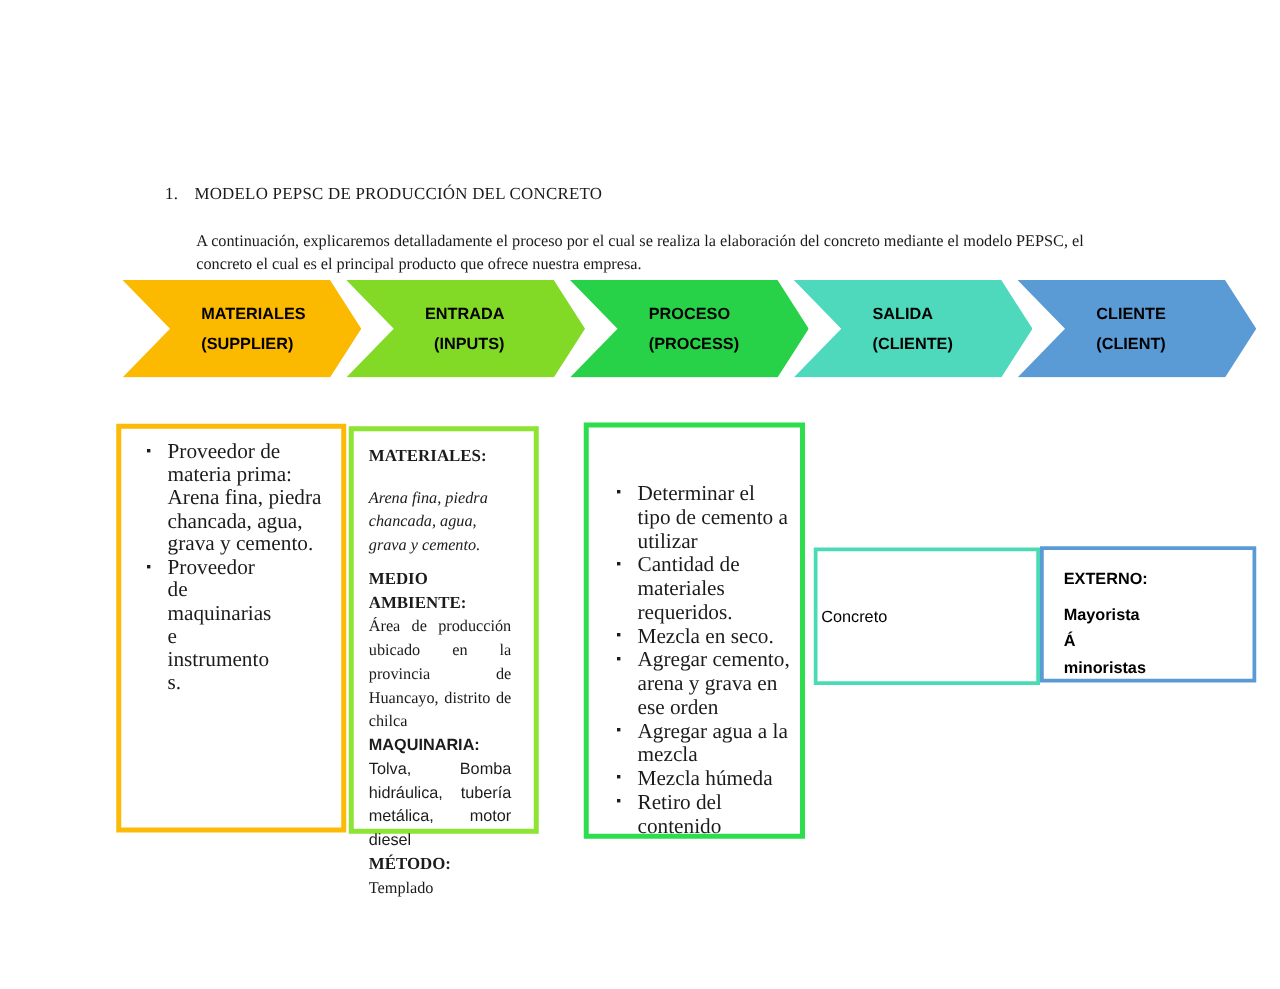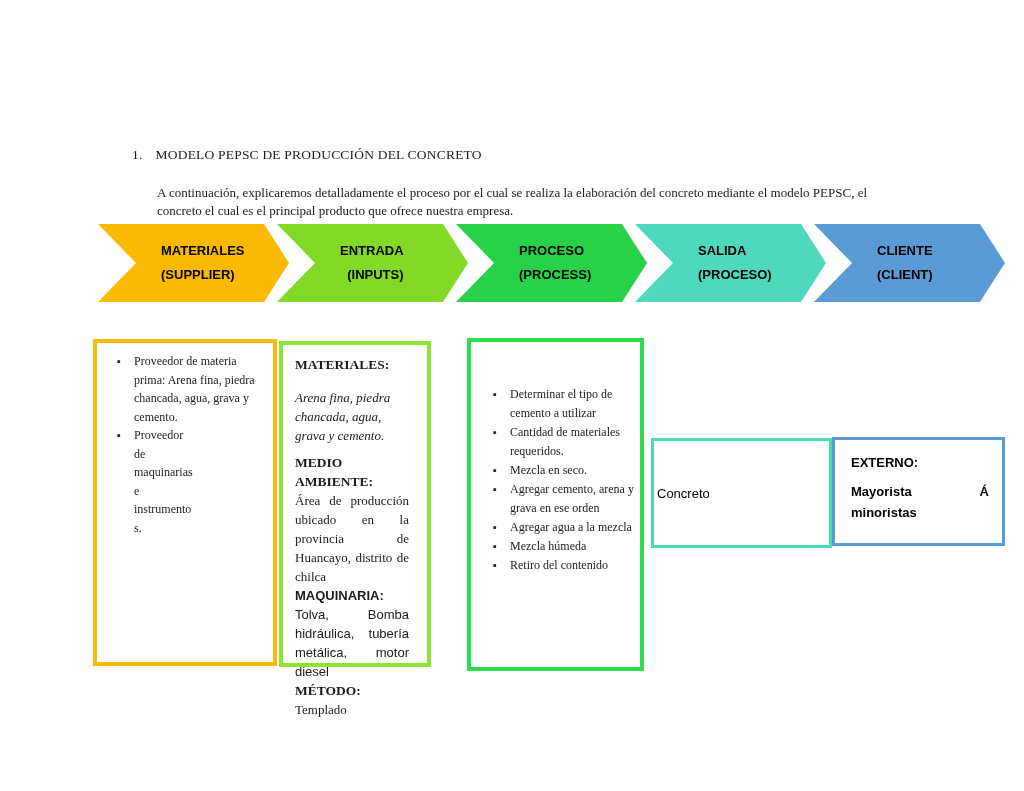--- a/index.html
+++ b/index.html
@@ -23,21 +23,21 @@
   
   .pbox{position:absolute;box-sizing:border-box;background:#fff;}
 
   .box-suppliers{left:93px;top:339px;width:184px;height:327px;border:4px solid #FCBA08;}
   .box-inputs   {left:279px;top:341px;width:152px;height:326px;border:4px solid #8DE432;}
   .box-process  {left:467px;top:338px;width:177px;height:333px;border:4px solid #2EDD4E;}
   .box-output   {left:651px;top:438px;width:181px;height:110px;border:3px solid #4BDBB4;}
   .box-client   {left:832px;top:437px;width:173px;height:109px;border:3px solid #5B9BD5;}
 
   
-  ul.bullets{margin:0;list-style:none;font-size:12px;}
+  ul.bullets{margin:0;list-style:none;font-size:17px;}
   ul.bullets li{position:relative;white-space:pre-line;margin:0;}
   ul.bullets li::before{content:"▪";position:absolute;left:-17px;top:0;font-size:11px;}
   .box-suppliers ul.bullets{padding:9px 12px 0 37px;line-height:18.5px;}
   .box-process  ul.bullets{padding:43px 6px 0 39px;line-height:19px;}
 
   
   .inputs-content{padding:10px 18px 0 12px;font-size:13px;line-height:19px;}
   .serif-h{font-weight:bold;font-size:13.5px;margin:0;}
   .materials-h{margin-bottom:14px;}
   .materials-p{margin:0 0 8px 0;font-style:italic;}
@@ -46,21 +46,21 @@
   .mach-b{font-weight:bold;}
   .method-p{margin:0;}
 
   
   .output-label{position:absolute;left:3px;top:50%;transform:translateY(-50%);
                 font-family:"Liberation Sans",sans-serif;font-size:13px;color:#000;}
 
   
   .client-content{padding:15px 13px 0 16px;font-family:"Liberation Sans",sans-serif;
                   font-weight:bold;font-size:13px;color:#000;}
-  .client-row{display:flex;justify-content:space-between;margin-top:11px;line-height:21px;}
+  .client-row{display:flex;justify-content:space-between;margin-top:11px;line-height:21px;flex-direction:column;}
   .client-line2{line-height:21px;}
 </style>
 </head>
 <body>
 
 <div id="canvas">
 
   <div class="heading-row">
     <span>1.</span>
     <span>MODELO PEPSC DE PRODUCCIÓN DEL CONCRETO</span>
@@ -81,21 +81,21 @@
   </div>
   <div class="chev chev-3" style="background-color: rgb(39, 209, 72);">
     <div class="chev-label">
       <div>PROCESO</div>
       <div>(PROCESS)</div>
     </div>
   </div>
   <div class="chev chev-4" style="background-color: rgb(78, 216, 188);">
     <div class="chev-label">
       <div>SALIDA</div>
-      <div>(PROCESO)</div>
+      <div>(CLIENTE)</div>
     </div>
   </div>
   <div class="chev chev-5" style="background-color: rgb(91, 155, 213);">
     <div class="chev-label">
       <div>CLIENTE</div>
       <div>(CLIENT)</div>
     </div>
   </div>
 
   <div class="pbox box-suppliers" style="border-color: rgb(252, 186, 8);">

